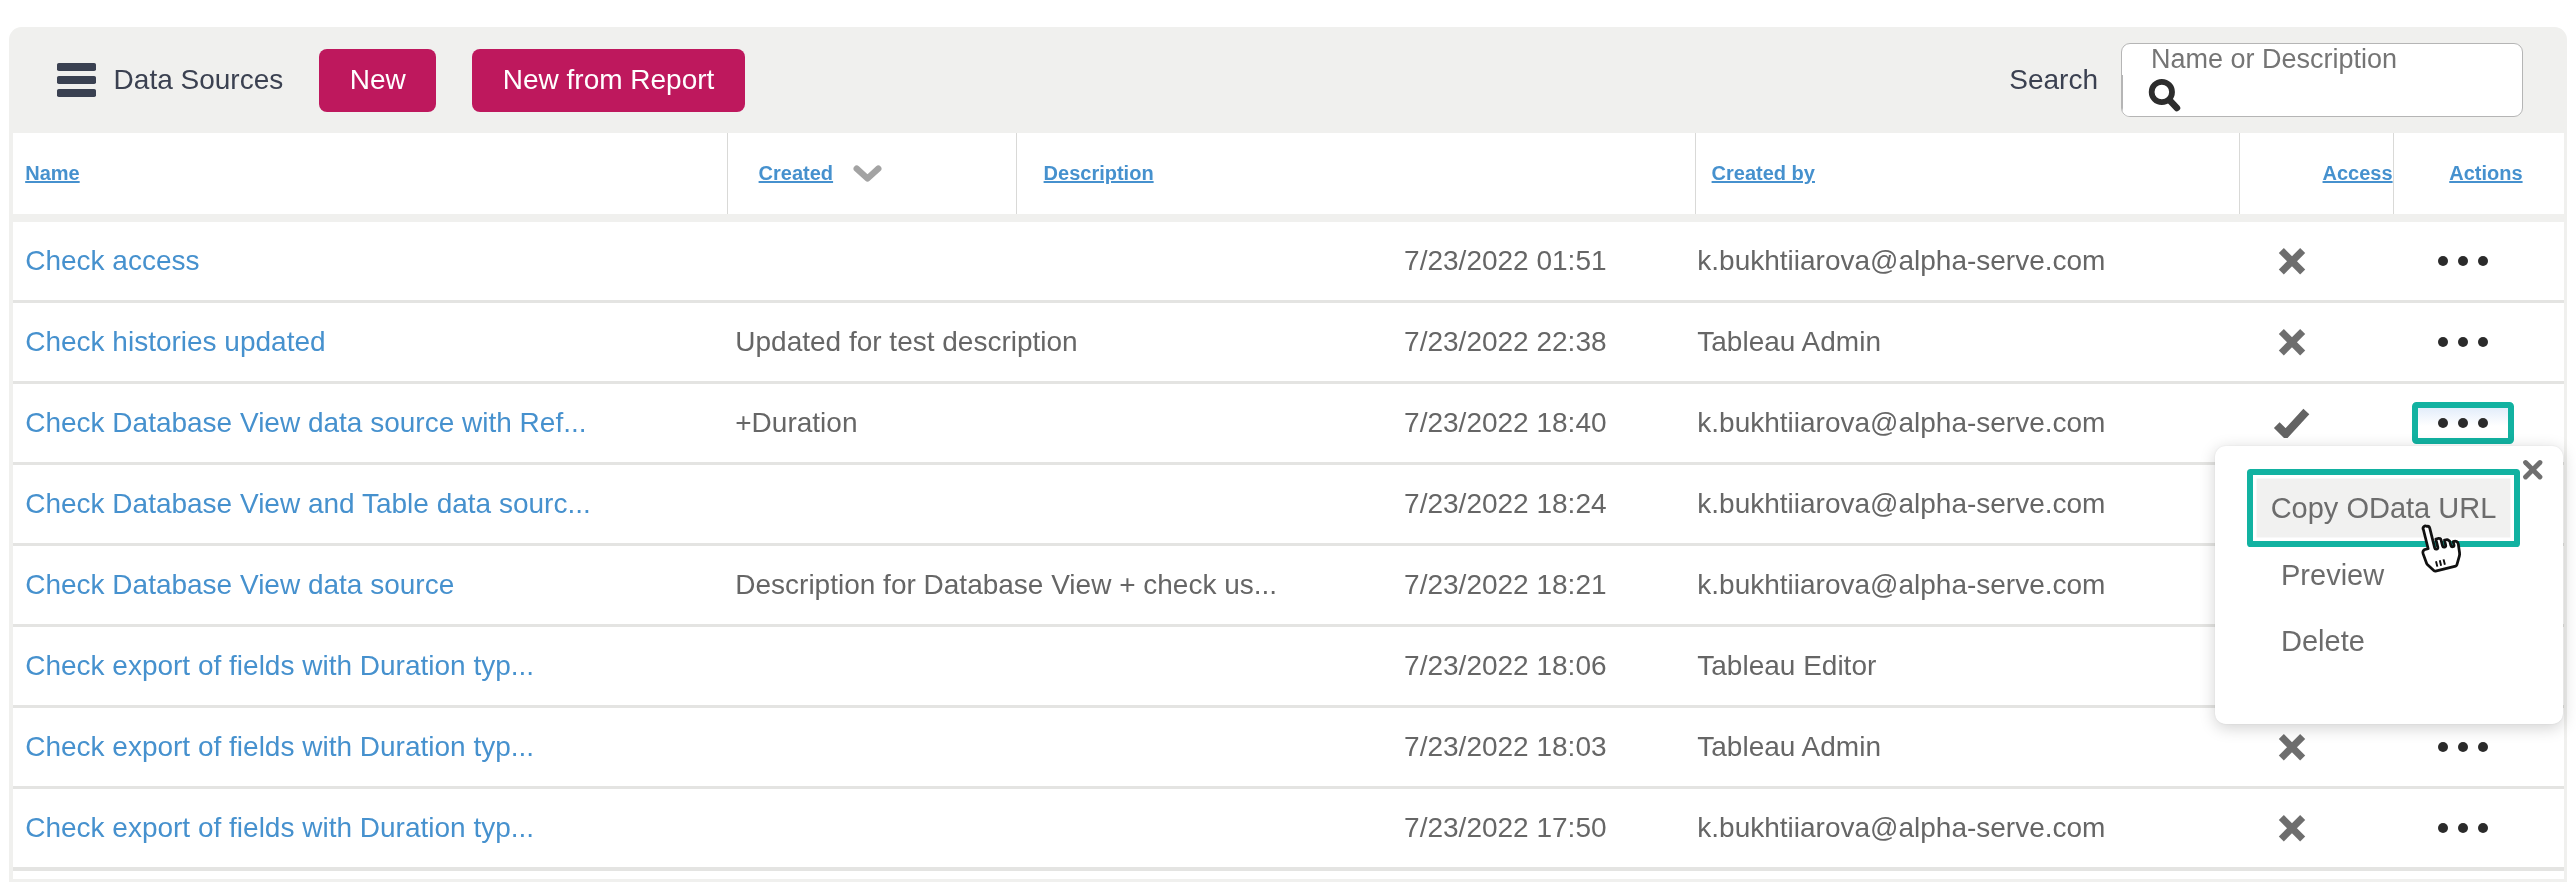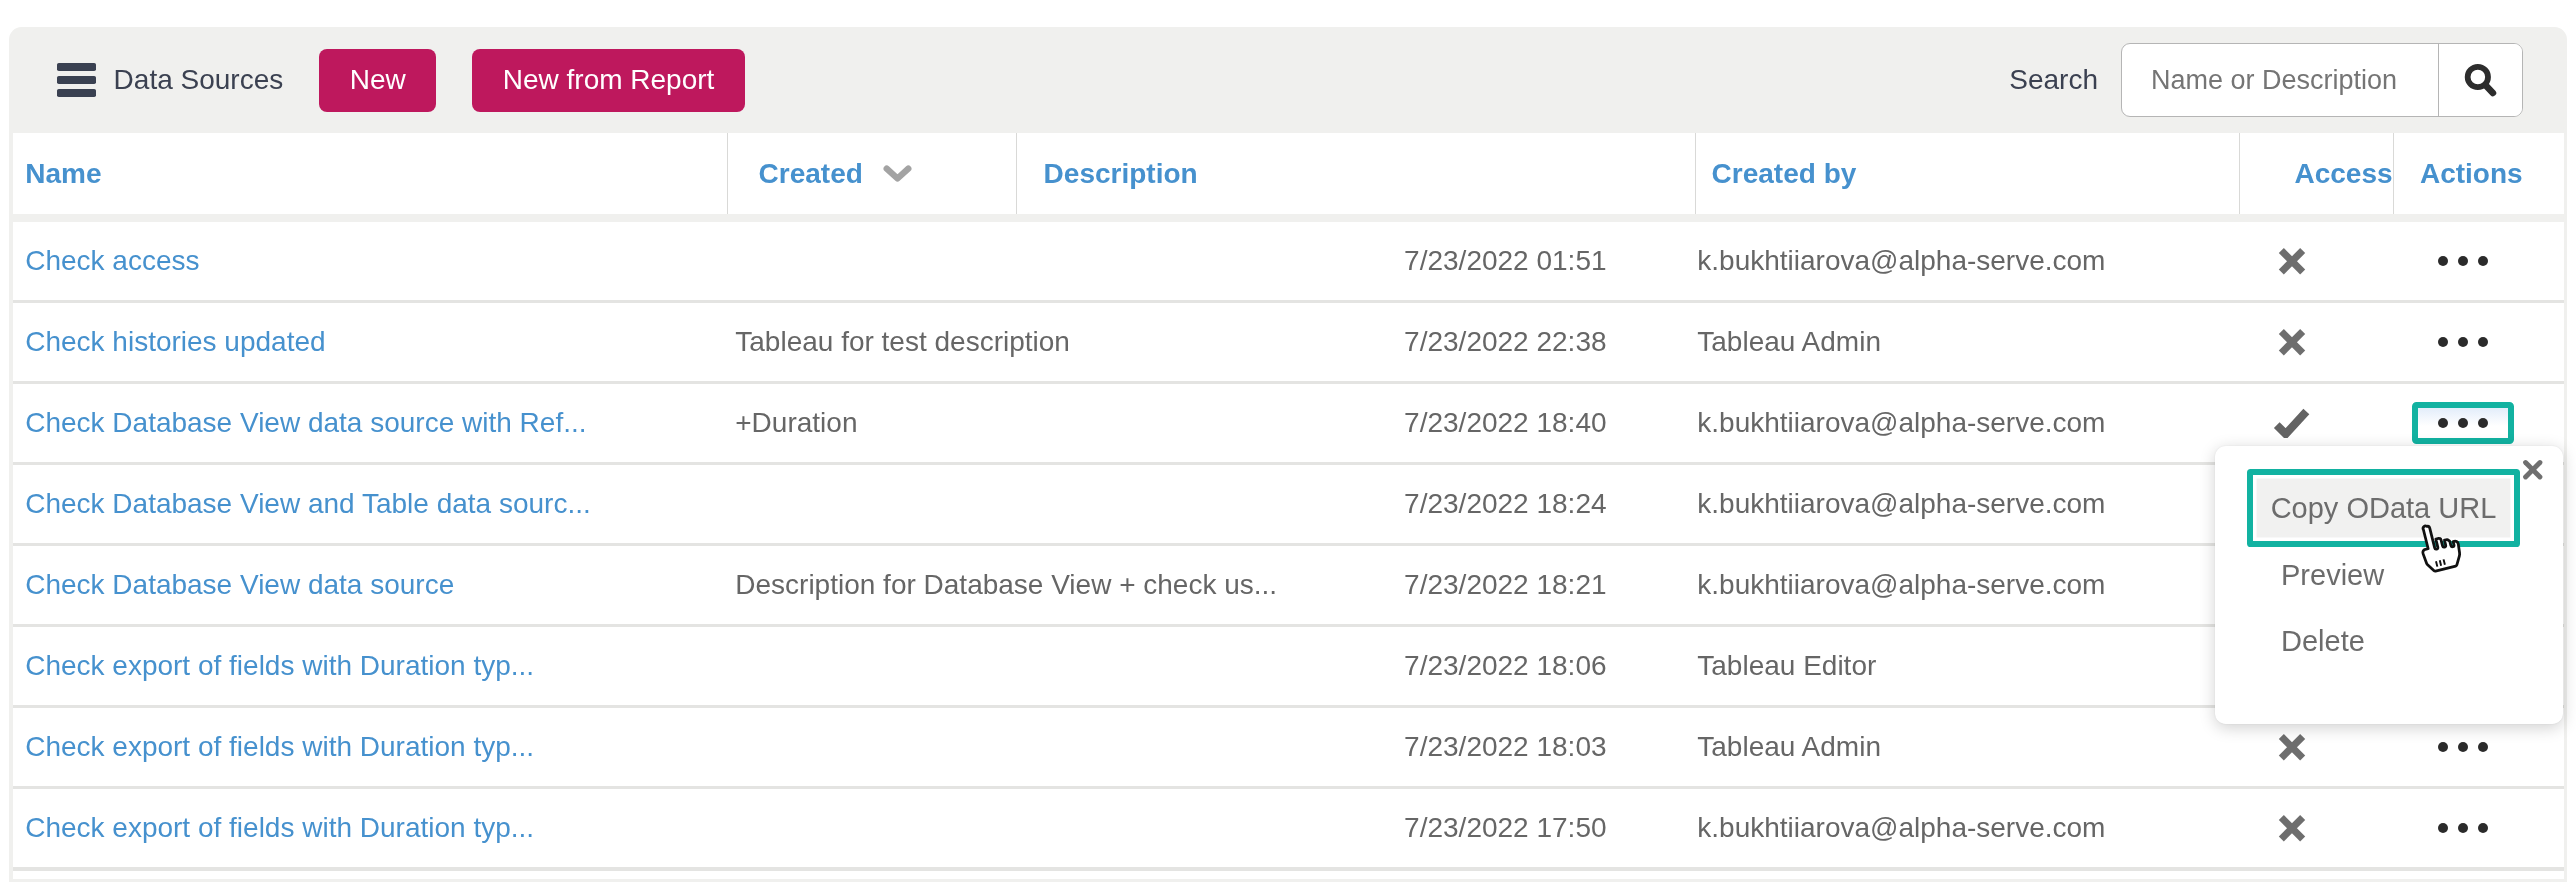--- a/index.html
+++ b/index.html
@@ -15,34 +15,34 @@
           display:flex;align-items:center;padding:0 44px;box-sizing:border-box;}
   .hamburger{width:39px;height:34px;display:flex;flex-direction:column;justify-content:space-between;cursor:pointer;margin-left:3.6px;}
   .hamburger span{display:block;height:8px;background:#3a4151;border-radius:1.8px;}
   .page-title{color:#3b4151;font-size:28px;font-weight:500;margin-left:18px;white-space:nowrap;}
   .btn-blue{background:#be185d;color:#ffffff;border:none;border-radius:8px;
             font-family:inherit;font-size:28px;font-weight:500;height:63px;
             padding:0 30.5px;margin-left:36px;cursor:pointer;white-space:nowrap;}
   .search-area{margin-left:auto;display:flex;align-items:center;}
   .search-label{color:#3b4151;font-size:28px;margin-right:23px;}
   .search-box{width:402px;height:74px;background:#ffffff;border:1.8px solid #b5b5b5;
-              border-radius:9px;display:flex;align-items:stretch;box-sizing:border-box;overflow:hidden;}
+              border-radius:9px;display:flex;align-items:stretch;box-sizing:border-box;overflow:hidden;flex-direction:column;}
   .search-input{flex:1;border:none;outline:none;font-family:inherit;font-size:27px;
                 color:#444444;padding:0 3.6px 0 29px;background:transparent;min-width:0;}
   .search-input::placeholder{color:#757575;opacity:1;}
   .search-btn{width:84px;border:none;border-left:1.8px solid #b5b5b5;background:#ffffff;
               display:flex;align-items:center;justify-content:center;cursor:pointer;}
 
   
   .table{position:absolute;left:3.6px;top:106px;width:2551px;}
   .trow{display:flex;background:#ffffff;align-items:center;}
   .thead{height:81px;}
   .thead .cell{height:100%;display:flex;align-items:center;box-sizing:border-box;}
   .thead .cell + .cell{border-left:1.8px solid #d9d9d7;}
-  .th-label{color:#4691ce;font-size:28px;font-weight:bold;white-space:nowrap;}
+  .th-label{color:#4691ce;font-size:20px;font-weight:bold;white-space:nowrap;text-decoration:underline;}
   .rows .trow{height:78px;gap:41px;}
   .rows .trow + .trow{border-top:3.6px solid #e4e4e2;}
   .rows{margin-top:8px;}
   .bottom-border{height:3.6px;background:#e4e4e2;}
   .partial-row{height:8px;background:#ffffff;}
 
   .cell{box-sizing:border-box;display:flex;align-items:center;}
   .c0{width:714px;padding-left:12.6px;}
   .c1{width:679px;padding-left:27px;}
   .c2{width:289px;padding-left:31px;}
@@ -161,21 +161,21 @@
                 <i></i>
                 <i></i>
               </span>
             </div>
           </div>
           <div class="trow">
             <div class="cell c0">
       <a class="name-link">Check histories updated</a>
             </div>
             <div class="cell c1">
-      <span class="cell-text">Tableau for test description</span>
+      <span class="cell-text">Updated for test description</span>
             </div>
             <div class="cell c2">
       <span class="cell-text">7/23/2022 22:38</span>
             </div>
             <div class="cell c3">
       <span class="cell-text">Tableau Admin</span>
             </div>
             <div class="cell c4">
               <span style="display:flex">
   <svg width="32" height="30.5" viewBox="0 0 36 34">

